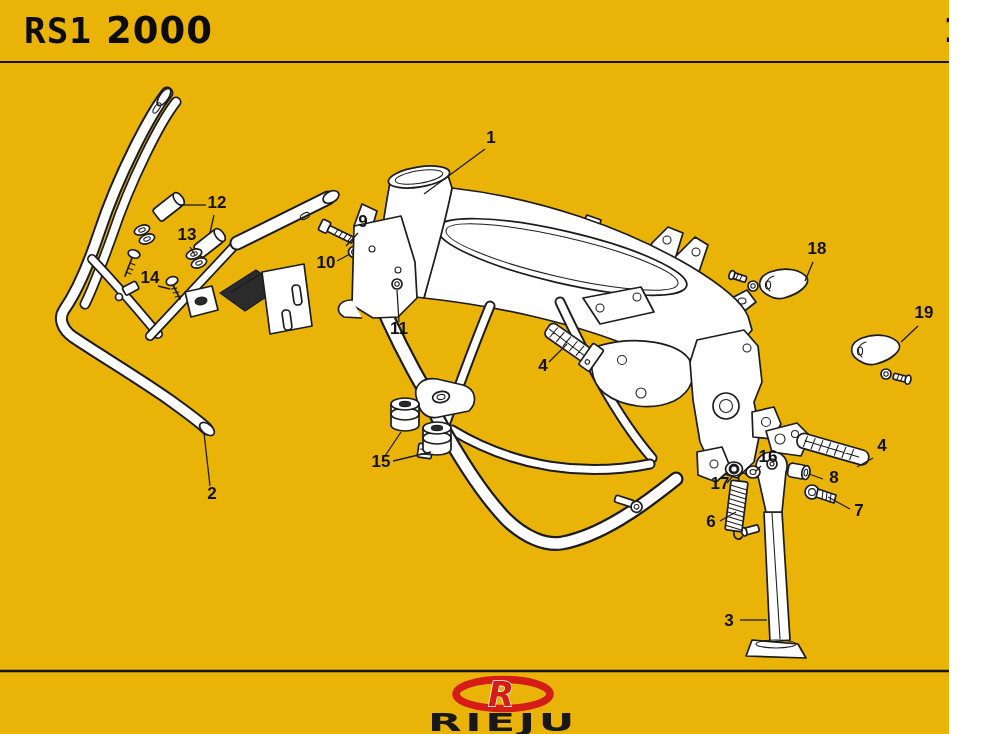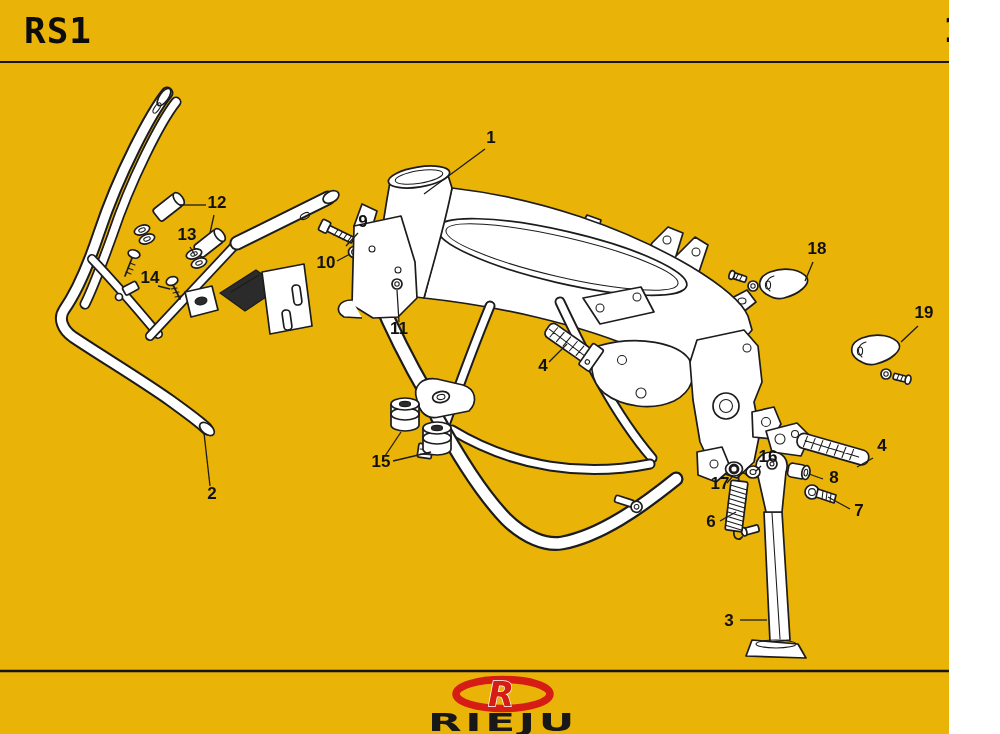--- a/index.html
+++ b/index.html
@@ -30,20 +30,21 @@
   .brand{font:900 24px "DejaVu Sans",sans-serif;fill:#181818;text-anchor:middle;letter-spacing:2px;}
 </style>
 </head>
 <body>
 
 <div id="page">
 
   <div id="hdr">
     <div class="title">
       <span class="model">RS1</span>
+      <span class="year">2000</span>
     </div>
     <div class="page">1</div>
   </div>
 
   <svg width="1000" height="734" viewBox="0 0 1000 734">
 
     <g>
       <path class="to" stroke-width="13" d="M167,93 C151,113 119,173 99,233 C85,275 71,300 64,310 C58,319 63,330 73,337 C103,357 143,381 171,401 C186,412 199,421 207,429"></path>
       <path class="ti" stroke-width="9" d="M167,93 C151,113 119,173 99,233 C85,275 71,300 64,310 C58,319 63,330 73,337 C103,357 143,381 171,401 C186,412 199,421 207,429"></path>
       <path class="to" stroke-width="11" d="M176,102 C161,121 131,179 112,236 C99,272 90,294 85,304"></path>

